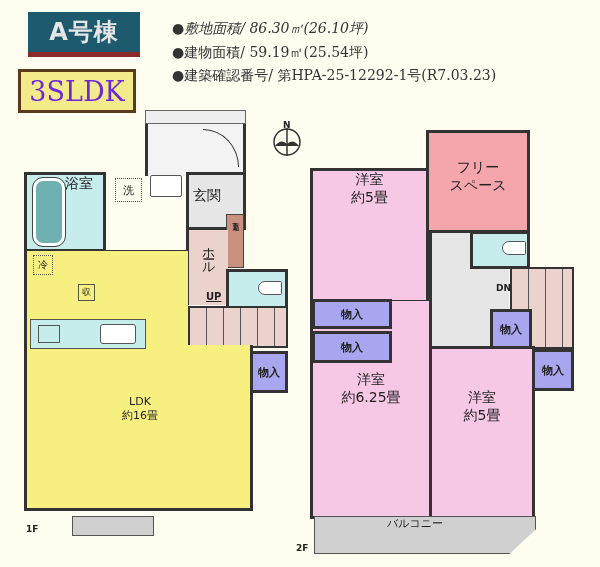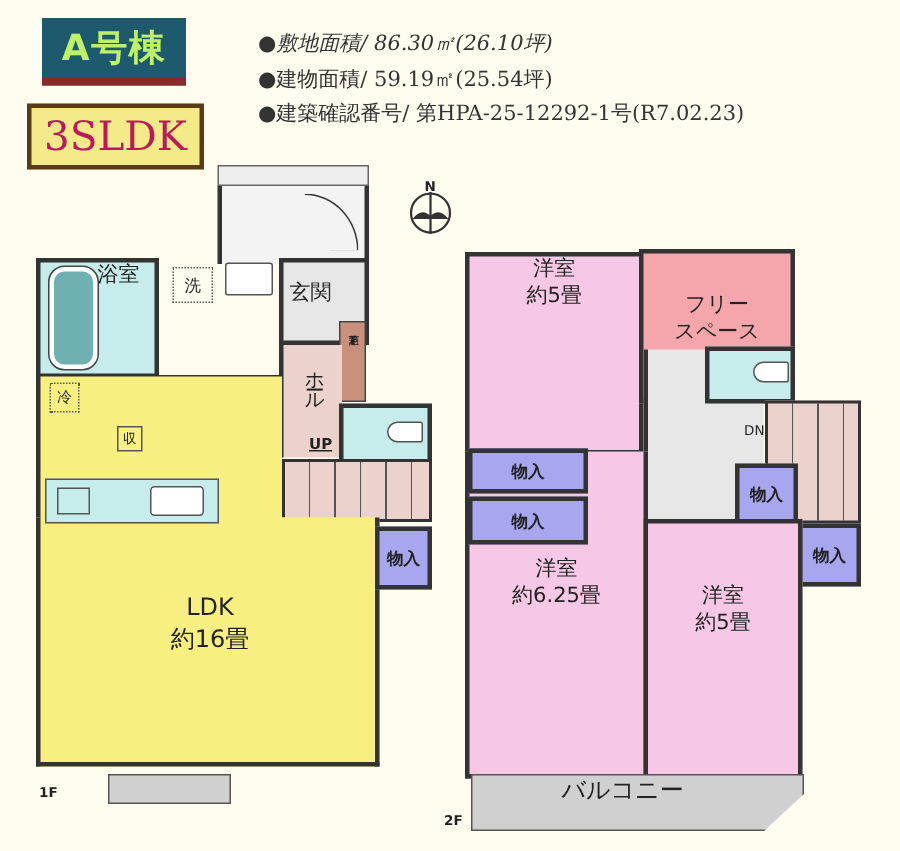--- a/index.html
+++ b/index.html
@@ -1,37 +1,37 @@
 <!DOCTYPE html>
 <html><head>
 <meta charset="utf-8">
 <style>
   html,body{margin:0;padding:0;}
   body{width:600px;height:567px;background:#fffdf0;position:relative;overflow:hidden;font-family:"DejaVu Sans",sans-serif;color:#222;}
   .abs{position:absolute;box-sizing:border-box;}
-  .title-badge{left:28px;top:12px;width:96px;height:45px;background:#1e5a6e;border-bottom:5px solid #8a2a2a;color:#bef264;font-weight:bold;font-size:24px;display:flex;align-items:center;justify-content:center;letter-spacing:1px;}
-  .plan-badge{left:18px;top:69px;width:118px;height:44px;background:#f3ea8a;border:3px solid #5a3a1a;color:#be185d;font-family:"DejaVu Serif",serif;font-size:27px;display:flex;align-items:center;justify-content:center;}
+  .title-badge{left:28px;top:12px;width:112px;height:45px;background:#1e5a6e;border-bottom:5px solid #8a2a2a;color:#e5e5e5;font-weight:bold;font-size:24px;display:flex;align-items:center;justify-content:center;letter-spacing:1px;}
+  .plan-badge{left:18px;top:69px;width:118px;height:44px;background:#f3ea8a;border:3px solid #5a3a1a;color:#6d28d9;font-family:"DejaVu Serif",serif;font-size:27px;display:flex;align-items:center;justify-content:center;}
   .info{left:172px;font-family:"DejaVu Serif",serif;font-size:14px;color:#333;white-space:nowrap;}
   .room{display:flex;flex-direction:column;align-items:center;justify-content:flex-start;text-align:center;font-size:13px;border:3px solid #333;}
   .lbl{font-size:14px;line-height:1.25;color:#222;}
-  .big{font-size:16px;}
+  .big{font-size:11px;}
   .closet{background:#a7a6ee;border:3px solid #333;display:flex;align-items:center;justify-content:center;font-size:11px;font-weight:bold;}
   .stairs{background:#ecd2cc;background-image:repeating-linear-gradient(90deg,transparent 0 16px,#555 16px 17px);border:2px solid #333;}
   .floorlabel{font-size:9px;font-weight:bold;}
   .door{border:1.5px solid #333;border-bottom:none;border-left:none;border-radius:0 100% 0 0;background:transparent;}
 </style>
 </head>
 <body>
 
 <div class="abs title-badge">A号棟</div>
 <div class="abs plan-badge">3SLDK</div>
 
 <div class="abs info" style="top:20px;font-style:italic;">●敷地面積/ 86.30㎡(26.10坪)</div>
 <div class="abs info" style="top:44px;">●建物面積/ 59.19㎡(25.54坪)</div>
-<div class="abs info" style="top:67px;">●建築確認番号/ 第HPA-25-12292-1号(R7.02.23)</div>
+<div class="abs info" style="top:67px;">●建築確認番号/ 第HPA-25-12292-1号(R7.03.23)</div>
 
 <div class="abs" style="left:270px;top:124px;width:34px;height:34px;">
   <svg width="34" height="34" viewBox="0 0 34 34">
     <circle cx="17" cy="18" r="13" fill="none" stroke="#333" stroke-width="1.5"></circle>
     <line x1="17" y1="4" x2="17" y2="32" stroke="#333" stroke-width="1.5"></line>
     <path d="M5 22 Q11 14 17 20 Q23 14 29 22 Z" fill="#333"></path>
   </svg>
   <span class="abs" style="left:13px;top:-4px;font-size:9px;font-weight:bold;">N</span>
 </div>
 
@@ -97,32 +97,32 @@
   <div class="abs floorlabel" style="left:26px;top:524px;">1F</div>
 </div>
 
 <div class="abs" style="left:300px;top:0;width:300px;height:567px;">
 
   <div class="abs room" style="left:10px;top:168px;width:119px;height:135px;background:#f6c8e6;">
     <span class="lbl">洋室</span>
     <span class="lbl">約5畳</span>
   </div>
 
-  <div class="abs room" style="left:126px;top:130px;width:104px;height:103px;background:#f4a6ac;justify-content:flex-start;padding-top:26px;margin-top:36px;">
+  <div class="abs room" style="left:126px;top:130px;width:104px;height:103px;background:#f4a6ac;justify-content:flex-start;padding-top:26px;">
     <span class="lbl">フリー</span>
     <span class="lbl">スペース</span>
   </div>
 
   <div class="abs" style="left:129px;top:233px;width:80px;height:115px;background:#e6e6e6;border-left:3px solid #333;"></div>
 
   <div class="abs" style="left:170px;top:231px;width:60px;height:38px;background:#c7ecec;border:3px solid #333;"></div>
   <div class="abs" style="left:202px;top:241px;width:24px;height:14px;background:#fff;border:1.5px solid #555;border-radius:8px 2px 2px 8px;"></div>
 
   <div class="abs stairs" style="left:210px;top:267px;width:64px;height:82px;"></div>
-  <div class="abs" style="left:196px;top:283px;font-size:9px;font-weight:normal;">DN</div>
+  <div class="abs" style="left:196px;top:283px;font-size:9px;font-weight:bold;">DN</div>
 
   <div class="abs closet" style="left:12px;top:299px;width:80px;height:30px;">
     <span>物入</span>
   </div>
   <div class="abs closet" style="left:12px;top:331px;width:80px;height:32px;">
     <span>物入</span>
   </div>
   <div class="abs closet" style="left:190px;top:309px;width:42px;height:40px;">
     <span>物入</span>
   </div>

